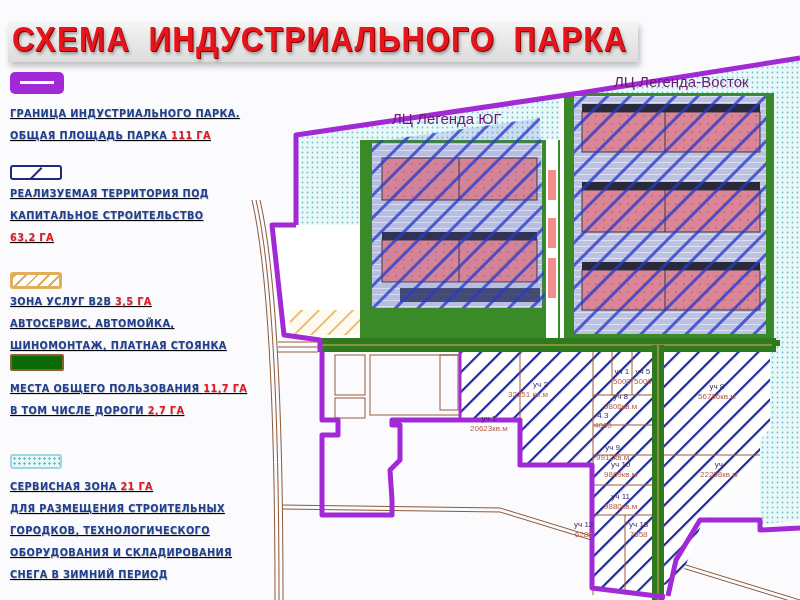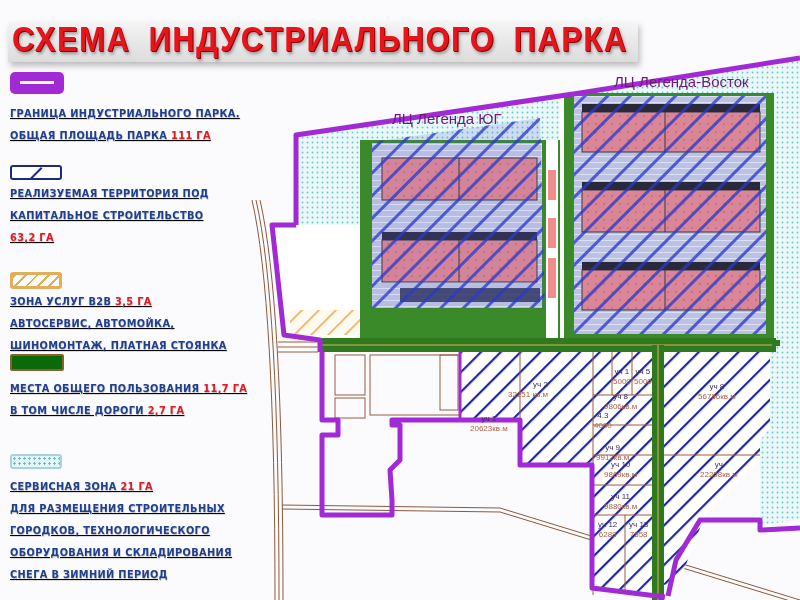--- a/index.html
+++ b/index.html
@@ -162,21 +162,21 @@
 <div class="plot-label" style="left:508px;top:380px;text-align:right;"><span>уч 2</span><span class="area">32251 кв.м</span></div>
 <div class="plot-label" style="left:594px;top:367px;margin-top:44px;"><span>4.3</span><span class="area">4000</span></div>
 <div class="plot-label" style="left:613px;top:367px;"><span>уч 1</span><span class="area">5000</span></div>
 <div class="plot-label" style="left:634px;top:367px;"><span>уч 5</span><span class="area">5000</span></div>
 <div class="plot-label" style="left:698px;top:382px;"><span>уч 8</span><span class="area">56786кв.м</span></div>
 <div class="plot-label" style="left:604px;top:392px;"><span>уч 8</span><span class="area">9806кв.м</span></div>
 <div class="plot-label" style="left:596px;top:430px;margin-top:13px;"><span>уч 9</span><span class="area">9912кв.м</span></div>
 <div class="plot-label" style="left:604px;top:460px;"><span>уч 10</span><span class="area">9869кв.м</span></div>
 <div class="plot-label" style="left:604px;top:492px;"><span>уч 11</span><span class="area">9880кв.м</span></div>
 <div class="plot-label" style="left:700px;top:460px;"><span>уч</span><span class="area">22258кв.м</span></div>
-<div class="plot-label" style="left:598px;top:520px;"><span>уч 12</span><span class="area">6288</span></div>
+<div class="plot-label" style="left:574px;top:520px;"><span>уч 12</span><span class="area">6288</span></div>
 <div class="plot-label" style="left:629px;top:520px;"><span>уч 13</span><span class="area">7558</span></div>
 
 <div class="title">
   <span>СХЕМА  ИНДУСТРИАЛЬНОГО  ПАРКА</span>
 </div>
 
 <div class="legend">
   <div class="lg-item" style="top:0px;">
     <div class="swatch sw-boundary"></div>
     <div class="lg-text" style="margin-top:8px;">

